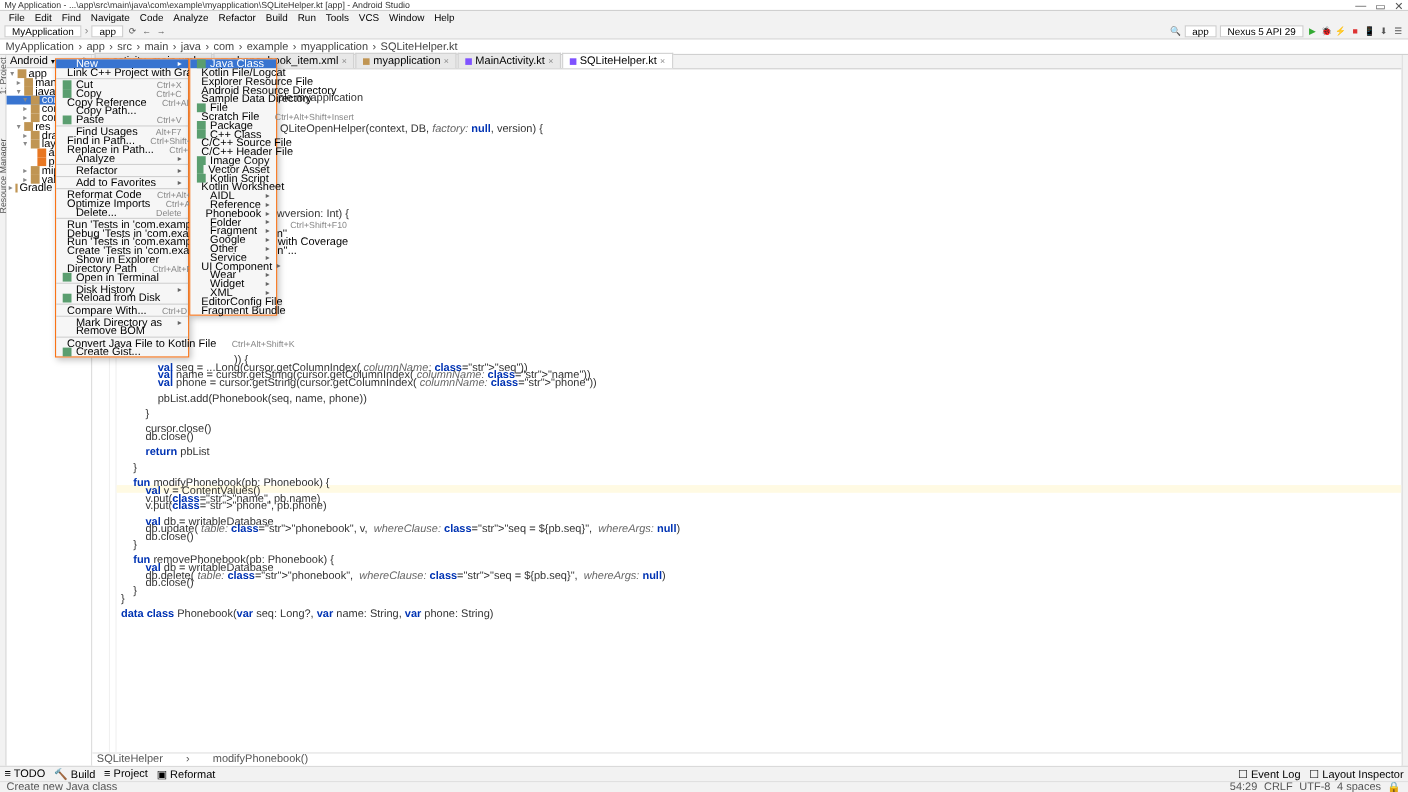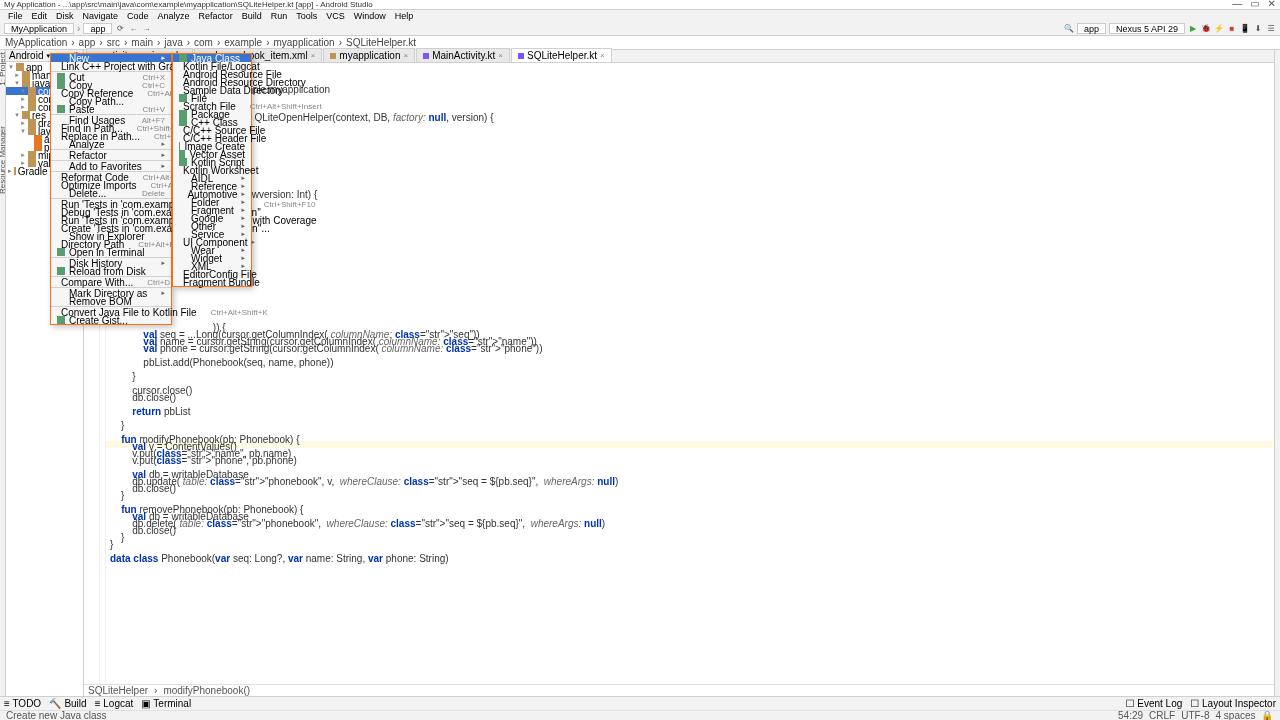--- a/index.html
+++ b/index.html
@@ -1,18 +1,18 @@
 <!DOCTYPE html>
 <html><head>
 <meta charset="utf-8">
 <style>
 * { margin: 0; padding: 0; box-sizing: border-box; font-family: "Segoe UI", Arial, sans-serif; font-size: 10px; }
 body { background: #f2f2f2; width: 1280px; height: 720px; overflow: hidden; position: relative; }
 
-.titlebar { background: #fff; height: 10px; display: flex; align-items: flex-end; padding: 0 4px; border-bottom: 1px solid #d0d0d0; }
+.titlebar { background: #fff; height: 10px; display: flex; align-items: flex-start; padding: 0 4px; border-bottom: 1px solid #d0d0d0; }
 .titlebar .controls { margin-left: auto; display: flex; gap: 8px; font-size: 8px; color: #555; }
 
 .menubar { background: #f2f2f2; height: 12px; display: flex; align-items: center; padding: 0 4px; gap: 1px; }
 .menubar span { font-size: 9px; padding: 0 4px; cursor: pointer; }
 
 .toolbar { background: #f2f2f2; height: 14px; display: flex; align-items: center; padding: 0 4px; gap: 3px; border-bottom: 1px solid #d0d0d0; }
 .toolbar .dropdown { background: #fff; border: 1px solid #ccc; padding: 0 6px; font-size: 9px; height: 11px; display:flex;align-items:center; }
 .toolbar .spacer { flex: 1; }
 .toolbar .icon { width: 10px; height: 10px; display:inline-flex;align-items:center;justify-content:center;font-size:8px;color:#555; }
 
@@ -43,21 +43,21 @@
 .editor-tab .ico { width:6px;height:6px;display:inline-block;}
 
 .code-wrap { flex: 1; display: flex; overflow: hidden; position:relative;}
 .gutter { width: 16px; background: #fff; border-right: 1px solid #f0f0f0; }
 .gutter-guide { width: 6px; background:#fff; border-right:1px solid #f0f0f0;}
 .code { flex: 1; font-family: "Consolas", monospace; font-size: 9px; line-height: 7px; padding: 2px 4px; white-space: pre; color: #333; position:relative;}
 .kw { color: #0033b3; font-weight: bold;}
 .param { color:#666; font-style:italic;}
 .hl-line { background: #fffae3; position:absolute; left:0; right:0; height:7px; z-index:0;}
 
-.crumb-bar { background:#fff; height:12px; border-top:1px solid #e0e0e0; font-size:9px; padding:0 4px; display:flex;align-items:center;gap:6px; color:#555;}
+.crumb-bar { background:#fff; height:12px; border-top:1px solid #e0e0e0; font-size:9px; padding:0 4px; display:flex;align-items:center;gap:21px; color:#555;}
 
 .statusbar { background: #f2f2f2; height: 14px; border-top: 1px solid #d0d0d0; display: flex; align-items: center; padding: 0 4px; font-size: 9px; gap: 8px; }
 .statusbar .spacer { flex: 1; }
 .hintbar { background:#f2f2f2; height:10px; font-size:8px; padding:0 6px; color:#555; border-top:1px solid #e0e0e0; display:flex;align-items:center;}
 
 
 .ctx-menu { position: absolute; background: #f6f6f6; border: 1px solid #f97316; box-shadow: 2px 2px 6px rgba(0,0,0,0.25); z-index: 100; }
 .ctx-item { padding: 1px 6px; font-size: 9px; display: flex; align-items: center; height: 8px; white-space:nowrap; gap:4px;}
 .ctx-item .shortcut { margin-left: auto; color: #888; font-size: 8px; padding-left:10px;}
 .ctx-item .arrow-r { margin-left: auto; font-size: 7px; color: #666; }
@@ -76,21 +76,21 @@
   <div class="controls">
     <span>—</span>
     <span>▭</span>
     <span>✕</span>
   </div>
 </div>
 
 <div class="menubar" id="menubar">
     <span>File</span>
     <span>Edit</span>
-    <span>Disk</span>
+    <span>Find</span>
     <span>Navigate</span>
     <span>Code</span>
     <span>Analyze</span>
     <span>Refactor</span>
     <span>Build</span>
     <span>Run</span>
     <span>Tools</span>
     <span>VCS</span>
     <span>Window</span>
     <span>Help</span>
@@ -263,22 +263,22 @@
       <span>modifyPhonebook()</span>
     </div>
   </div>
 
   <div class="sidebar-right"></div>
 </div>
 
 <div class="statusbar">
   <span>≡ <span>TODO</span></span>
   <span>🔨 <span>Build</span></span>
-  <span>≡ <span>Logcat</span></span>
-  <span>▣ <span>Terminal</span></span>
+  <span>≡ <span>Project</span></span>
+  <span>▣ <span>Reformat</span></span>
   <div class="spacer"></div>
   <span>☐ <span>Event Log</span></span>
   <span>☐ <span>Layout Inspector</span></span>
 </div>
 <div class="hintbar">
   <span>Create new Java class</span>
   <div style="flex:1"></div>
   <span>54:29</span>
   <span style="margin:0 6px;">CRLF</span>
   <span>UTF-8</span>
@@ -443,21 +443,21 @@
     <div class="ctx-item selected">
       <span class="ico ico-file"></span>
       <span>Java Class</span>
     </div>
     <div class="ctx-item">
       <span class="ico ico-file"></span>
       <span>Kotlin File/Logcat</span>
     </div>
     <div class="ctx-item">
       <span class="ico ico-file"></span>
-      <span>Android Resource File</span>
+      <span>Explorer Resource File</span>
     </div>
     <div class="ctx-item">
       <span class="ico ico-file"></span>
       <span>Android Resource Directory</span>
     </div>
     <div class="ctx-item">
       <span class="ico ico-file"></span>
       <span>Sample Data Directory</span>
     </div>
     <div class="ctx-item">
@@ -480,21 +480,21 @@
     <div class="ctx-item">
       <span class="ico ico-file"></span>
       <span>C/C++ Source File</span>
     </div>
     <div class="ctx-item">
       <span class="ico ico-file"></span>
       <span>C/C++ Header File</span>
     </div>
     <div class="ctx-item">
       <span class="ico ico-file"></span>
-      <span>Image Create</span>
+      <span>Image Copy</span>
     </div>
     <div class="ctx-item">
       <span class="ico ico-file"></span>
       <span>Vector Asset</span>
     </div>
     <div class="ctx-item">
       <span class="ico ico-file"></span>
       <span>Kotlin Script</span>
     </div>
     <div class="ctx-item">
@@ -506,21 +506,21 @@
       <span>AIDL</span>
       <span class="arrow-r">▸</span>
     </div>
     <div class="ctx-item">
       <span style="width:8px;display:inline-block"></span>
       <span>Reference</span>
       <span class="arrow-r">▸</span>
     </div>
     <div class="ctx-item">
       <span style="width:8px;display:inline-block"></span>
-      <span>Automotive</span>
+      <span>Phonebook</span>
       <span class="arrow-r">▸</span>
     </div>
     <div class="ctx-item">
       <span style="width:8px;display:inline-block"></span>
       <span>Folder</span>
       <span class="arrow-r">▸</span>
     </div>
     <div class="ctx-item">
       <span style="width:8px;display:inline-block"></span>
       <span>Fragment</span>

